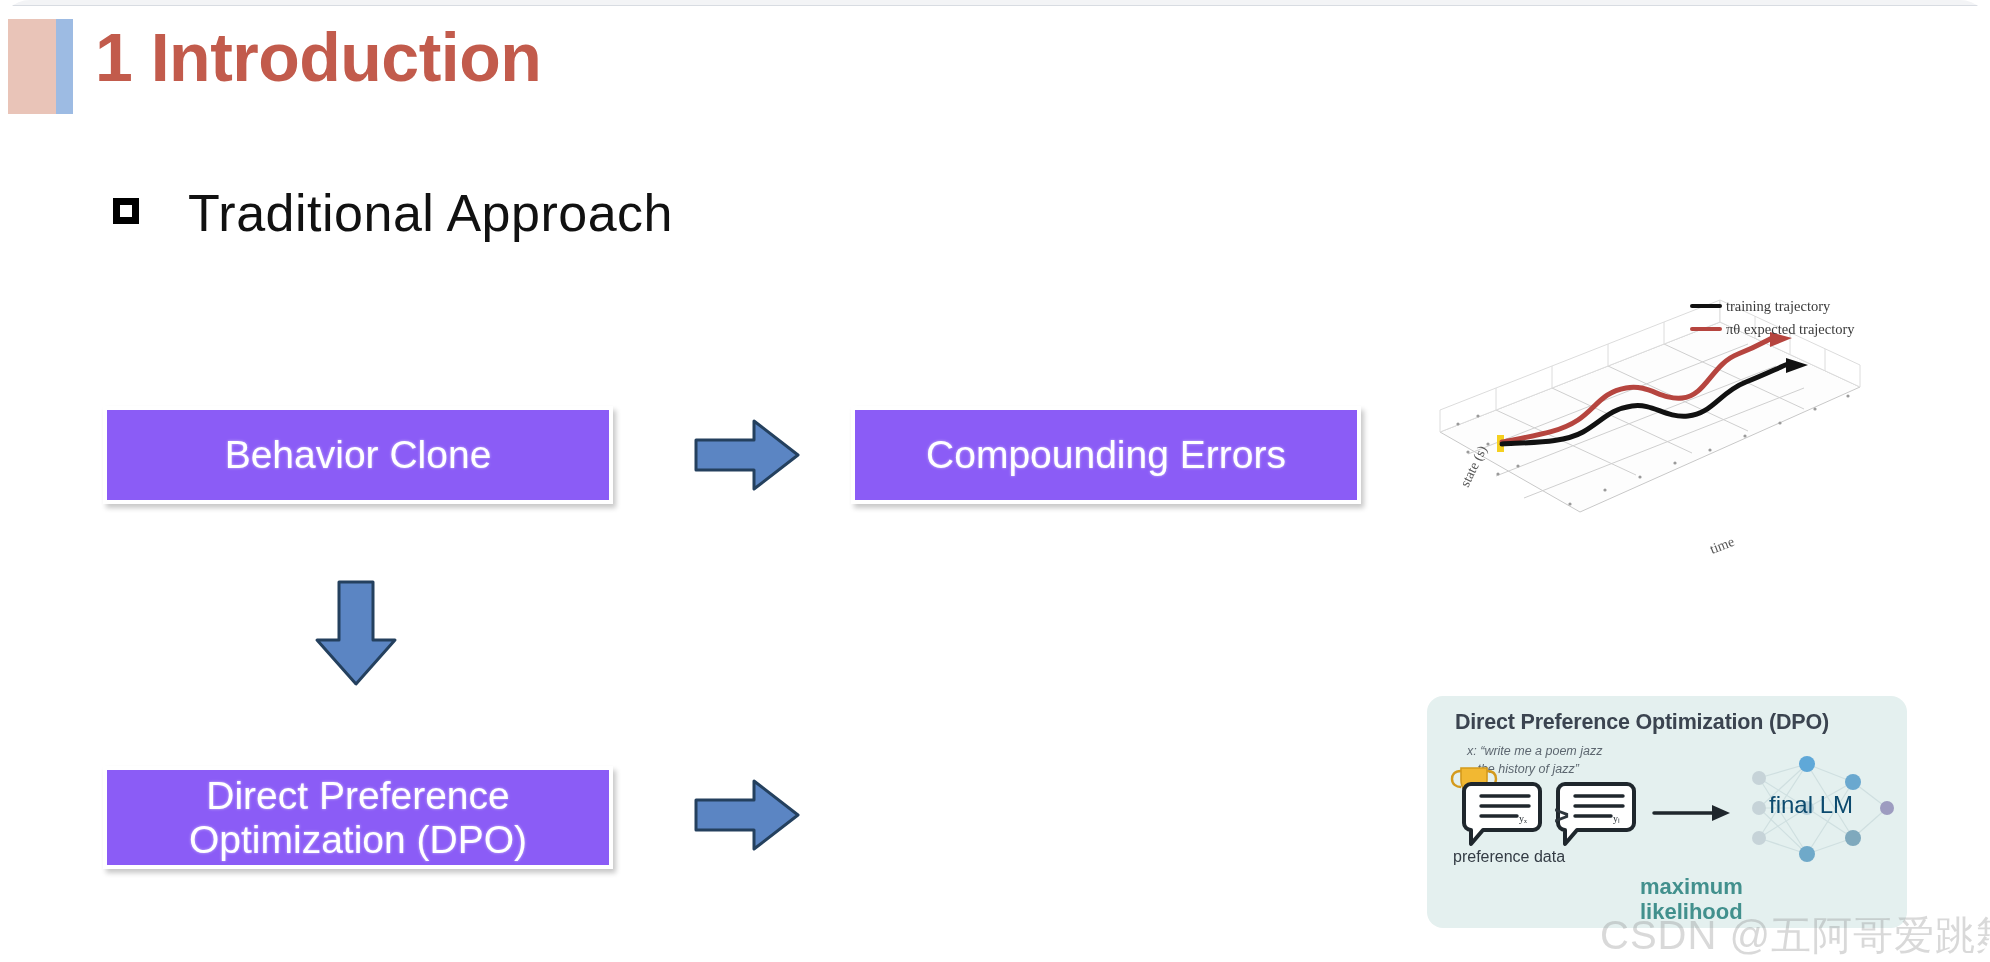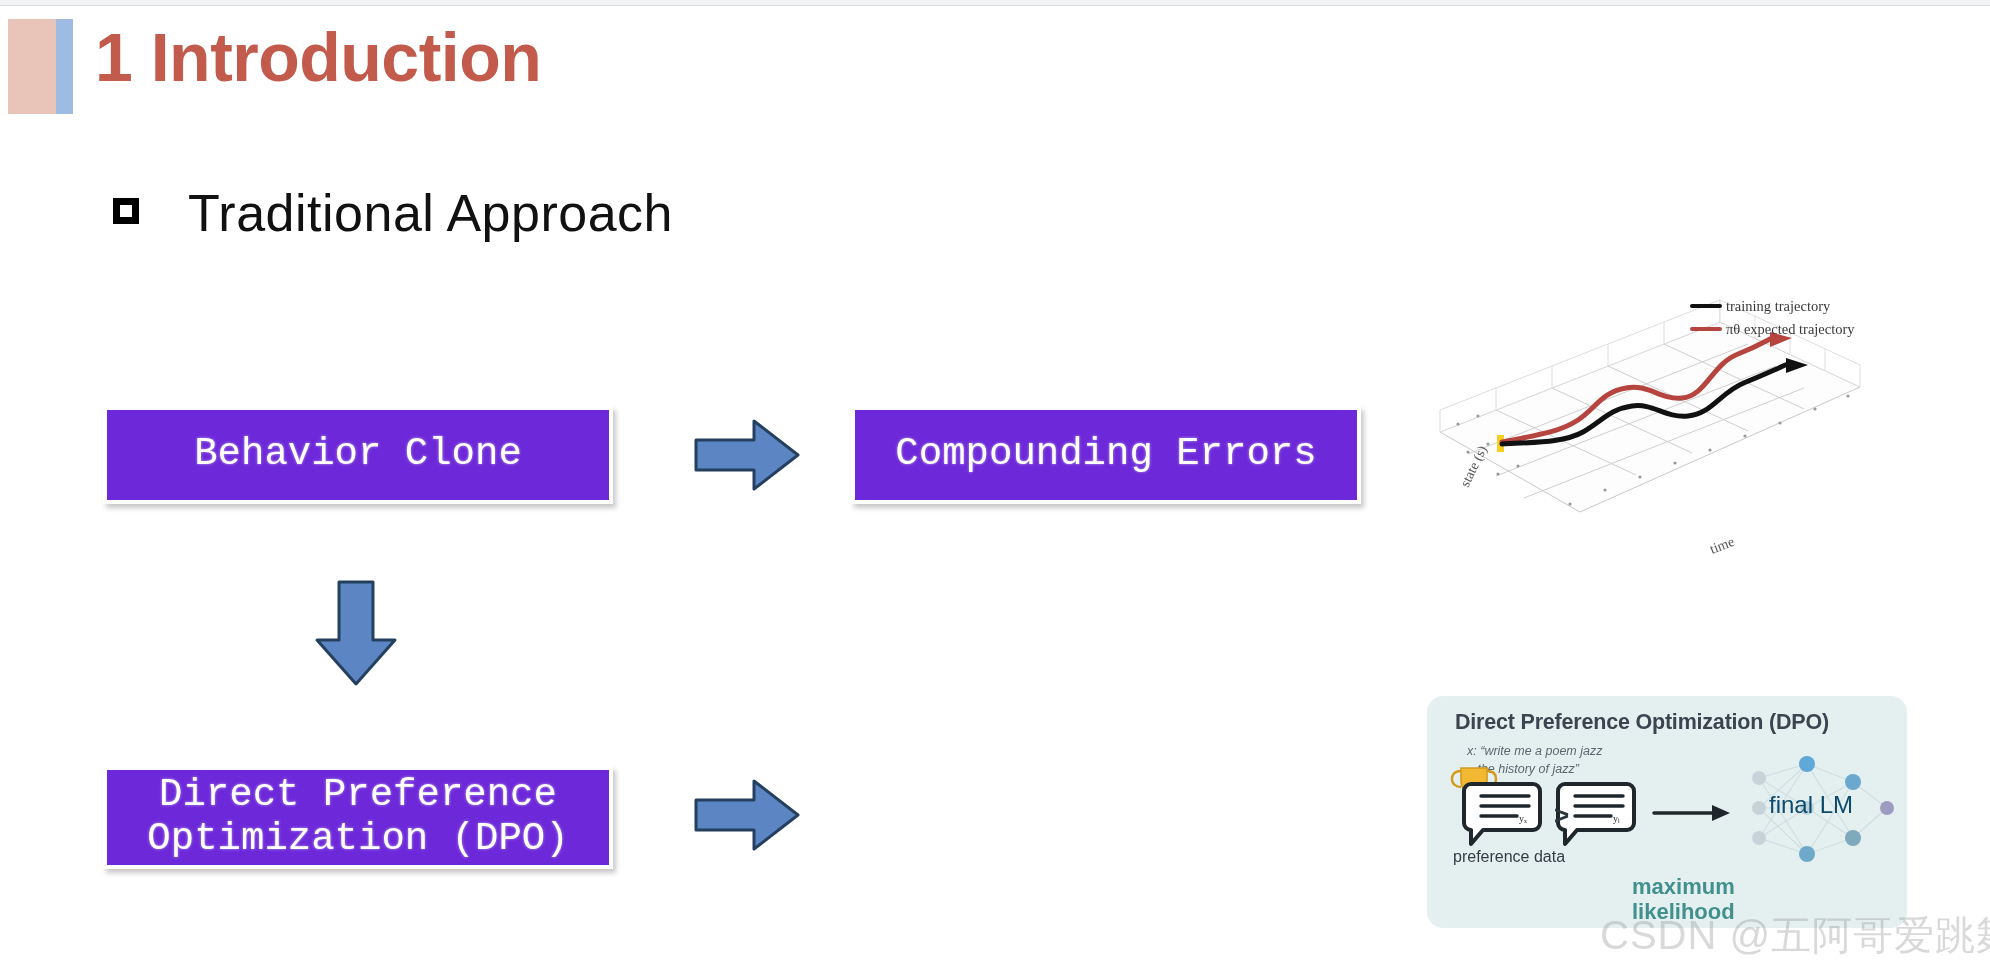--- a/index.html
+++ b/index.html
@@ -9,20 +9,21 @@
   }
   body {
     font-family: "Liberation Sans", sans-serif;
   }
   #slide {
     position: relative;
     width: 1990px;
     height: 962px;
     background: #ffffff;
     overflow: hidden;
+    border-radius: 30px;
   }
   
   .top-rule {
     position: absolute;
     left: 0; top: 0;
     width: 1990px; height: 5px;
     background: #f3f4f6;
     border-bottom: 1px solid #d8dce2;
   }
   
@@ -61,26 +62,26 @@
     left: 188px; top: 183px;
     font-size: 52px;
     color: #111111;
     letter-spacing: 0.5px;
     white-space: nowrap;
     text-align: right;
   }
   
   .pbox {
     position: absolute;
-    background: #6d28d9;
+    background: #8b5cf6;
     border: 4px solid #ffffff;
     box-sizing: border-box;
     box-shadow: 3px 4px 5px rgba(0,0,0,0.22);
     color: #ffffff;
-    font-family: Liberation Mono, monospace;
+    font-family: Liberation Sans, sans-serif;
     font-size: 39px;
     display: flex;
     align-items: center;
     justify-content: center;
     text-align: center;
     line-height: 1.12;
     text-shadow: 0 0 3px rgba(255,255,255,0.55);
     padding: 0 10px;
   }
   #box-bc  { left: 103px; top: 406px; width: 510px; height: 98px; }
@@ -131,21 +132,21 @@
   }
   .dpo-prefdata {
     position: absolute;
     left: 26px; top: 152px;
     font-size: 16px;
     color: #333b44;
     white-space: nowrap;
   }
   .dpo-maxlike {
     position: absolute;
-    left: 205px; top: 178px;
+    left: 213px; top: 178px;
     font-size: 22px;
     font-weight: bold;
     color: #42908d;
     line-height: 1.15;
   }
   .dpo-finallm {
     position: absolute;
     left: 342px; top: 95px;
     font-size: 24px;
     color: #0c4a6e;

